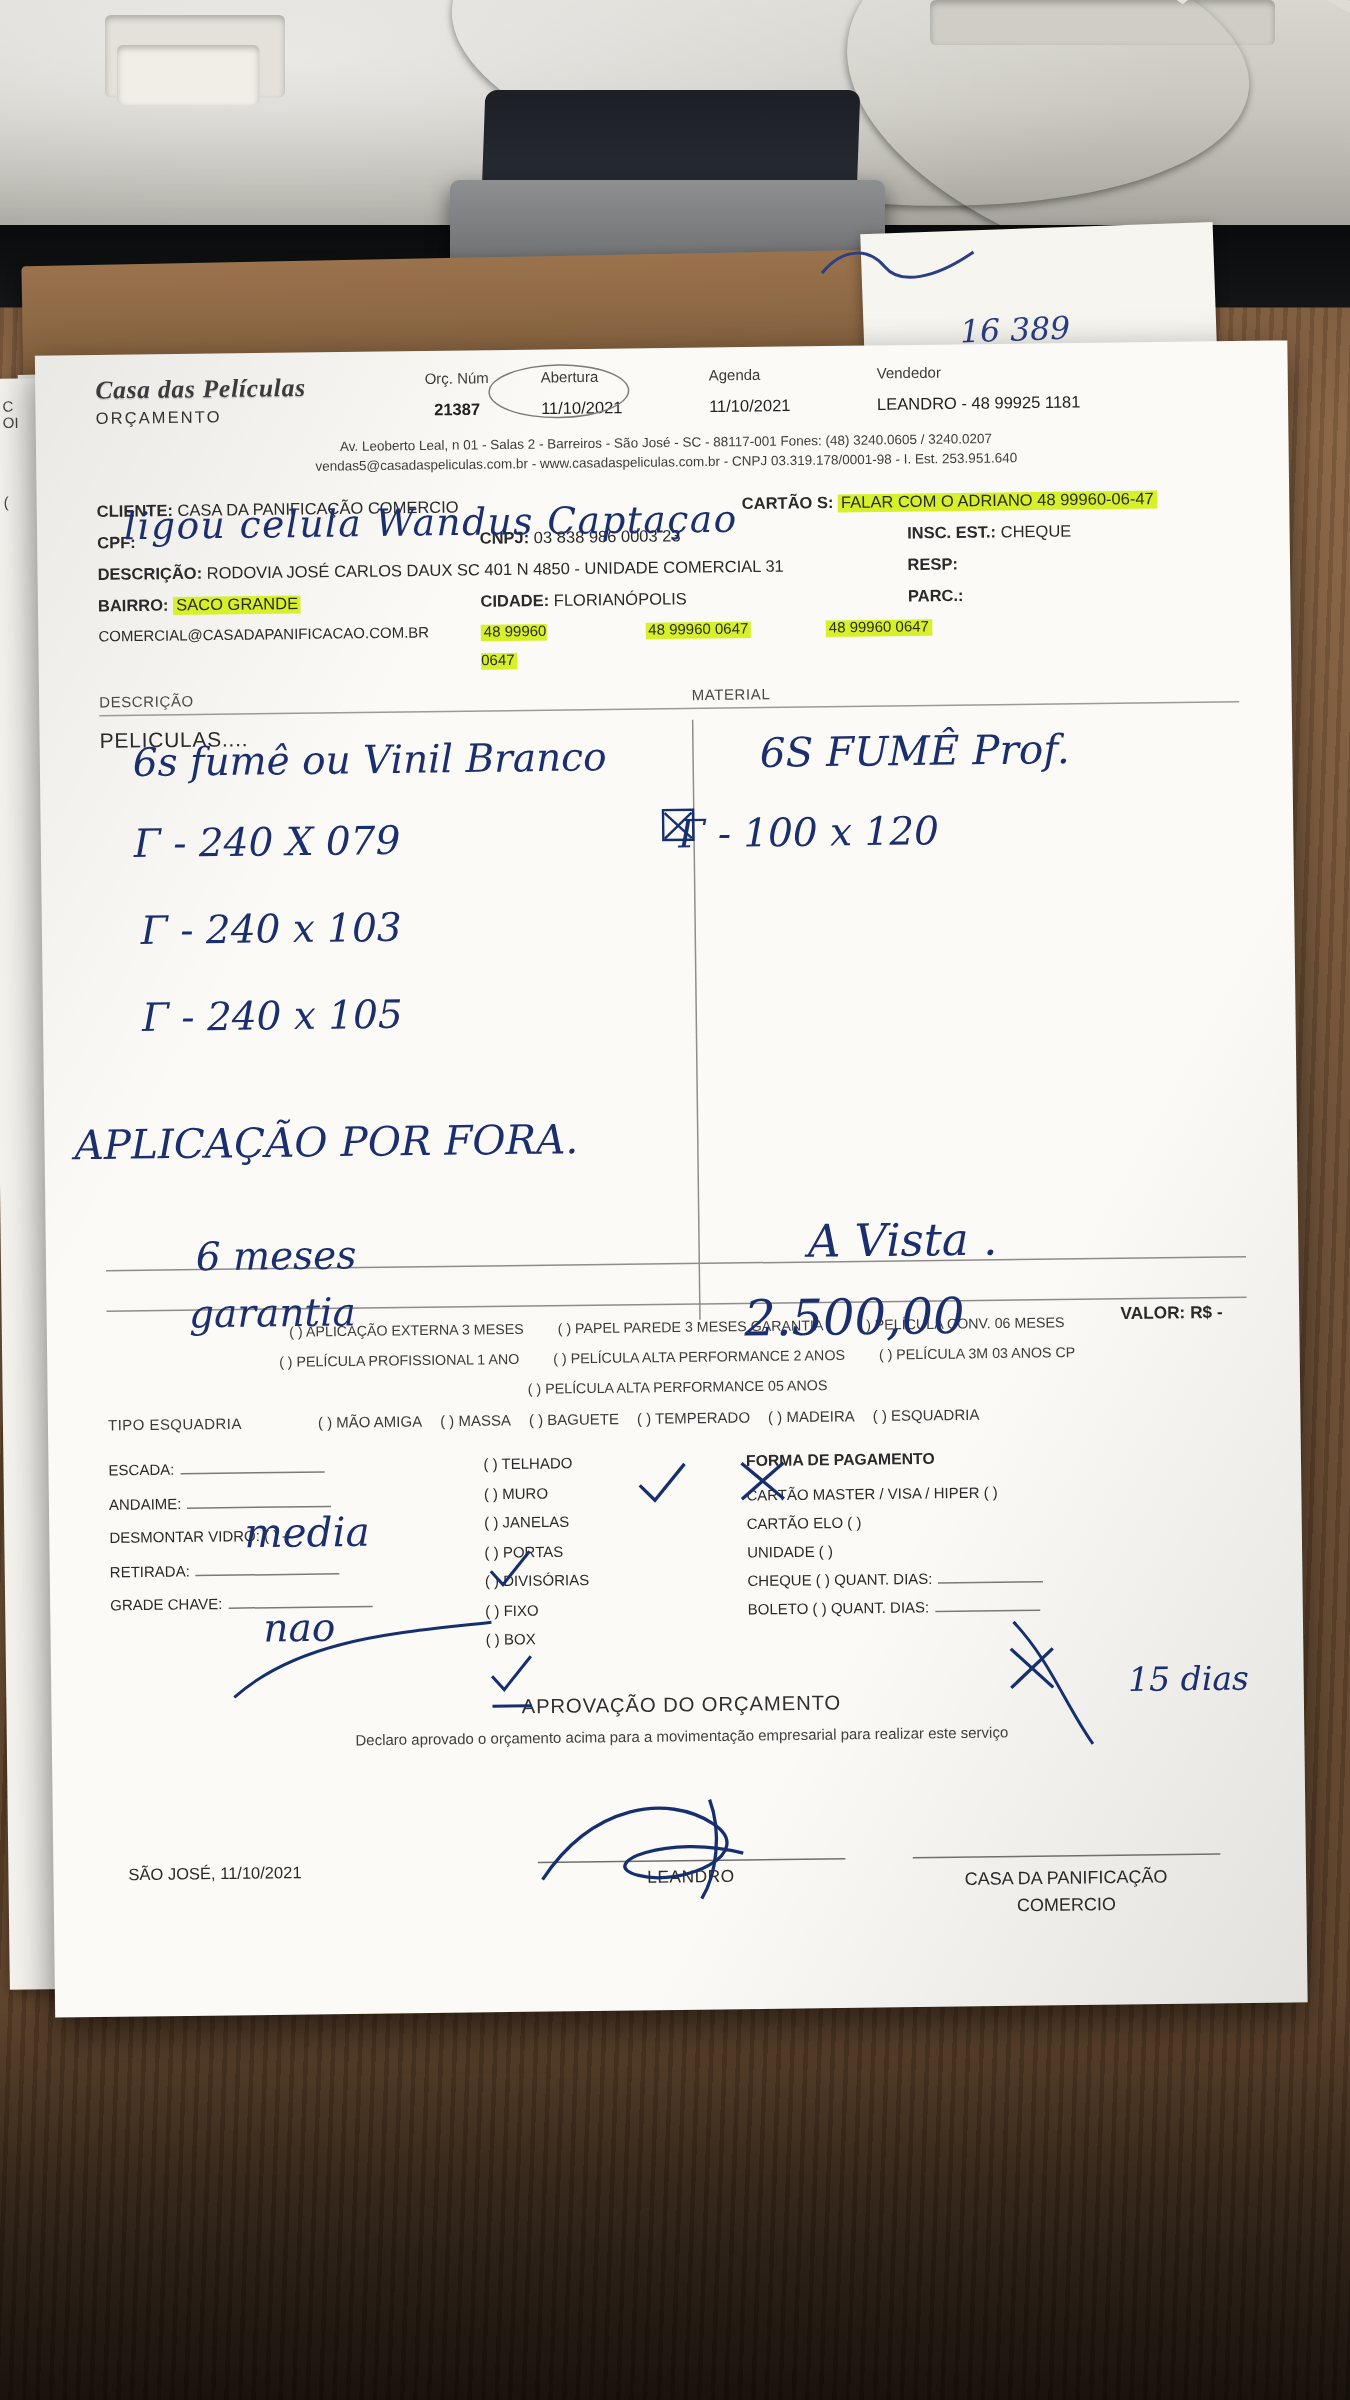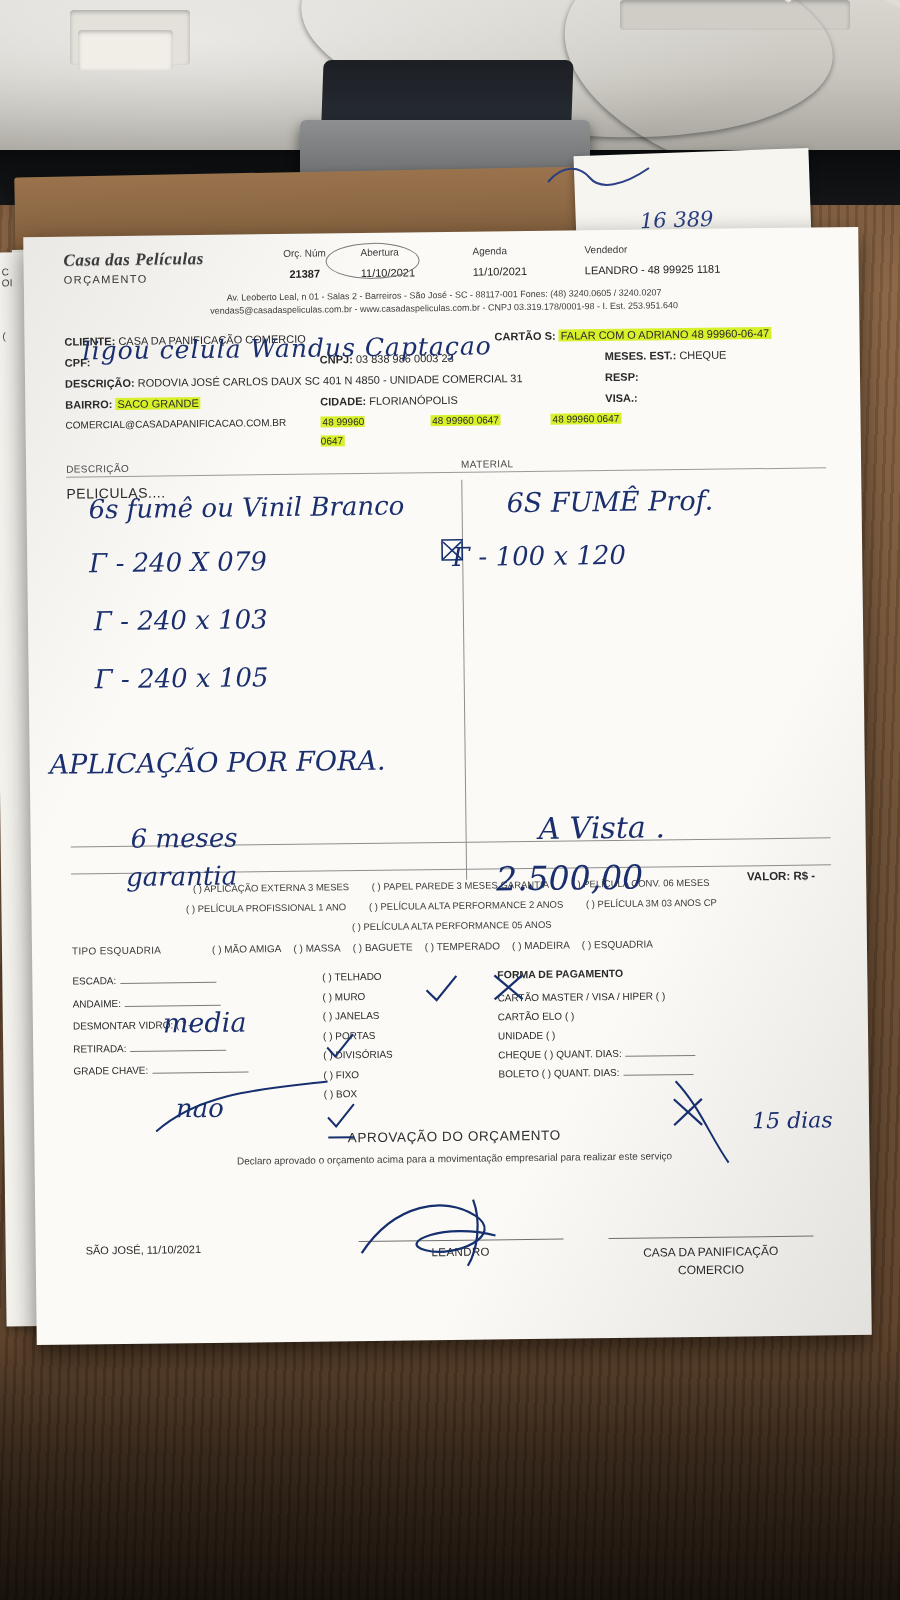--- a/index.html
+++ b/index.html
@@ -263,21 +263,21 @@
       <div class="row2">
         <div style="flex:0 0 255px;">
           <b>CPF:</b>
           <span></span>
         </div>
         <div style="flex:0 0 285px;">
           <b>CNPJ:</b>
           <span>03 838 986 0003 23</span>
         </div>
         <div>
-          <b>MESES. EST.:</b>
+          <b>INSC. EST.:</b>
           <span>CHEQUE</span>
         </div>
       </div>
       <div class="row2">
         <div style="flex:0 0 540px;">
           <b>DESCRIÇÃO:</b>
           <span>RODOVIA JOSÉ CARLOS DAUX SC 401 N 4850 - UNIDADE COMERCIAL 31</span>
         </div>
         <div>
           <b>RESP:</b>
@@ -287,21 +287,21 @@
       <div class="row2">
         <div style="flex:0 0 255px;">
           <b>BAIRRO:</b>
           <span class="hl">SACO GRANDE</span>
         </div>
         <div style="flex:0 0 285px;">
           <b>CIDADE:</b>
           <span>FLORIANÓPOLIS</span>
         </div>
         <div>
-          <b>VISA.:</b>
+          <b>PARC.:</b>
           <span></span>
         </div>
       </div>
       <div class="row2" style="font-size:10px;">
         <div style="flex:0 0 255px;">
           <span>COMERCIAL@CASADAPANIFICACAO.COM.BR</span>
         </div>
         <div style="flex:0 0 60px;">
           <span class="hl">48 99960 0647</span>
         </div>
@@ -447,21 +447,21 @@
   <div class="hw" style="left:480px;top:256px;font-size:27px;">6S FUMÊ Prof.</div>
   <div class="hw" style="left:425px;top:310px;font-size:26px;">Γ - 100 x 120</div>
 
   <div class="hw" style="left:100px;top:588px;font-size:26px;">6 meses</div>
   <div class="hw" style="left:95px;top:626px;font-size:26px;">garantia</div>
 
   <div class="hw" style="left:508px;top:580px;font-size:30px;">A Vista .</div>
   <div class="hw" style="left:465px;top:628px;font-size:33px;">2.500,00</div>
 
   <div class="hw" style="left:130px;top:772px;font-size:27px;">media</div>
-  <div class="hw" style="left:142px;top:858px;font-size:26px;">nao</div>
+  <div class="hw" style="left:142px;top:836px;font-size:26px;">nao</div>
   <div class="hw" style="left:718px;top:880px;font-size:22px;">15 dias</div>
 
   <div class="ink" style="left:412px;top:304px;">
     <svg width="30" height="30" viewBox="0 0 30 30">
         <rect x="3" y="4" width="20" height="20" fill="none" stroke="#16306f" stroke-width="1.6"></rect>
         <path d="M4 6 L22 23" stroke="#16306f" stroke-width="1.6"></path>
         <path d="M22 6 L4 23" stroke="#16306f" stroke-width="1.6"></path>
       </svg>
   </div>
   <div class="ink" style="left:392px;top:742px;">

